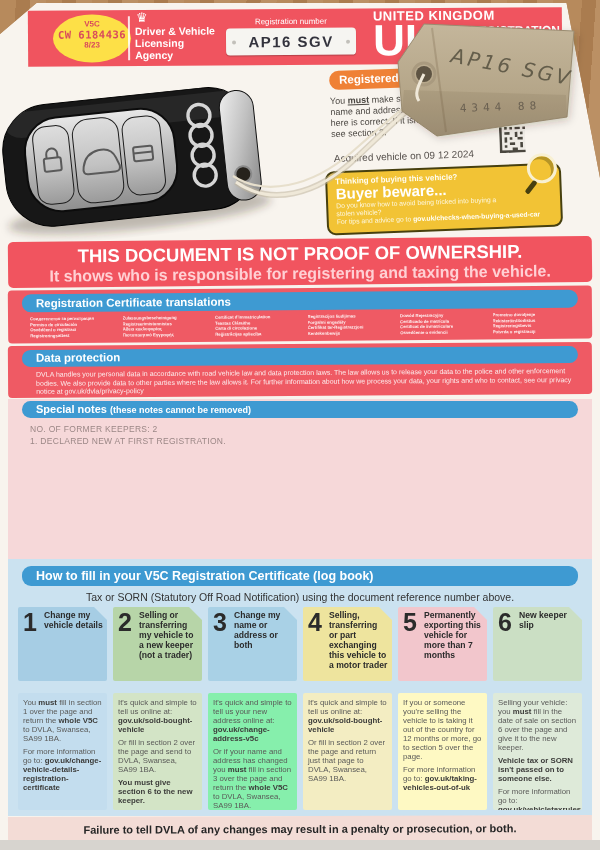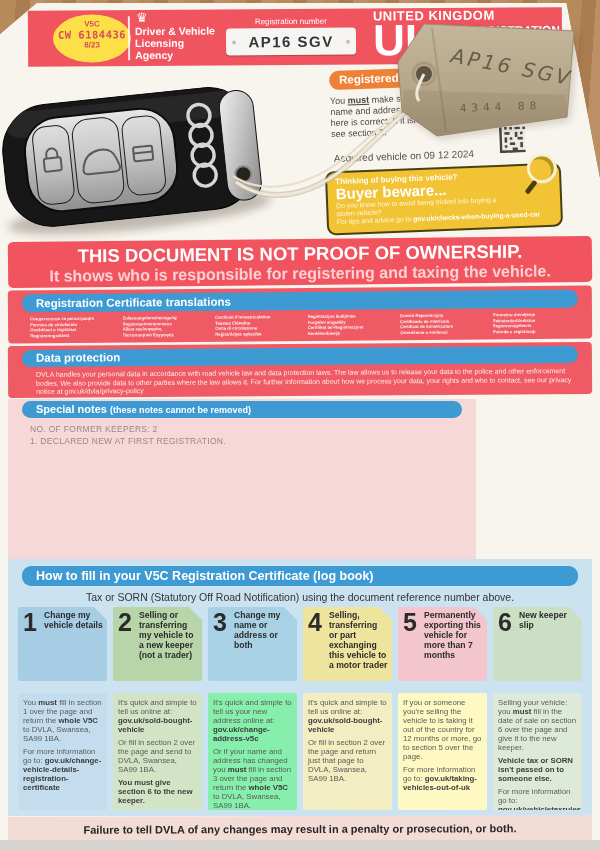--- a/index.html
+++ b/index.html
@@ -65,21 +65,21 @@
     padding-left:14px;box-sizing:border-box;}
   .translations{top:285px;height:53px;transform:rotate(-0.5deg);}
   .translations .bluebar{top:4px;height:18px;line-height:18px;font-size:11.5px;}
   .tcols{position:absolute;left:22px;right:12px;top:26px;display:flex;gap:5px;}
   .tcol{flex:1;font-size:4.3px;line-height:5.7px;font-weight:bold;color:rgba(255,255,255,.92);overflow:hidden;white-space:nowrap;}
 
   .dataprot{top:341px;height:52px;transform:rotate(-0.4deg);}
   .dataprot .bluebar{top:4px;height:17px;line-height:17px;font-size:11.5px;}
   .dp-body{position:absolute;left:28px;right:16px;top:25px;font-size:7px;line-height:8.6px;color:#fcecec;}
 
-  .notes-region{position:absolute;left:8px;top:396px;width:468px;height:160px;background:#f6d8d9;}
+  .notes-region{position:absolute;left:8px;top:396px;width:584px;height:160px;background:#f6d8d9;}
   .notes-region .bluebar{top:2px;height:17px;line-height:17px;font-size:11px;}
   .notes-suffix{font-size:9px;}
   .notes-lines{position:absolute;left:22px;top:24px;font-size:8.5px;line-height:12px;color:#9b8786;letter-spacing:.3px;}
 
   
   .howto{position:absolute;left:8px;top:556px;width:584px;height:257px;background:#cbe2f0;}
   .howto .bluebar{top:7px;height:20px;line-height:20px;font-size:12.5px;}
   .howto-sub{position:absolute;left:0;right:0;top:32px;text-align:center;font-size:10.5px;color:#333;}
   .hcols{position:absolute;left:10px;right:10px;top:48px;bottom:6px;display:flex;gap:6px;}
   .hcol{flex:1;display:flex;flex-direction:column;min-width:0;}

